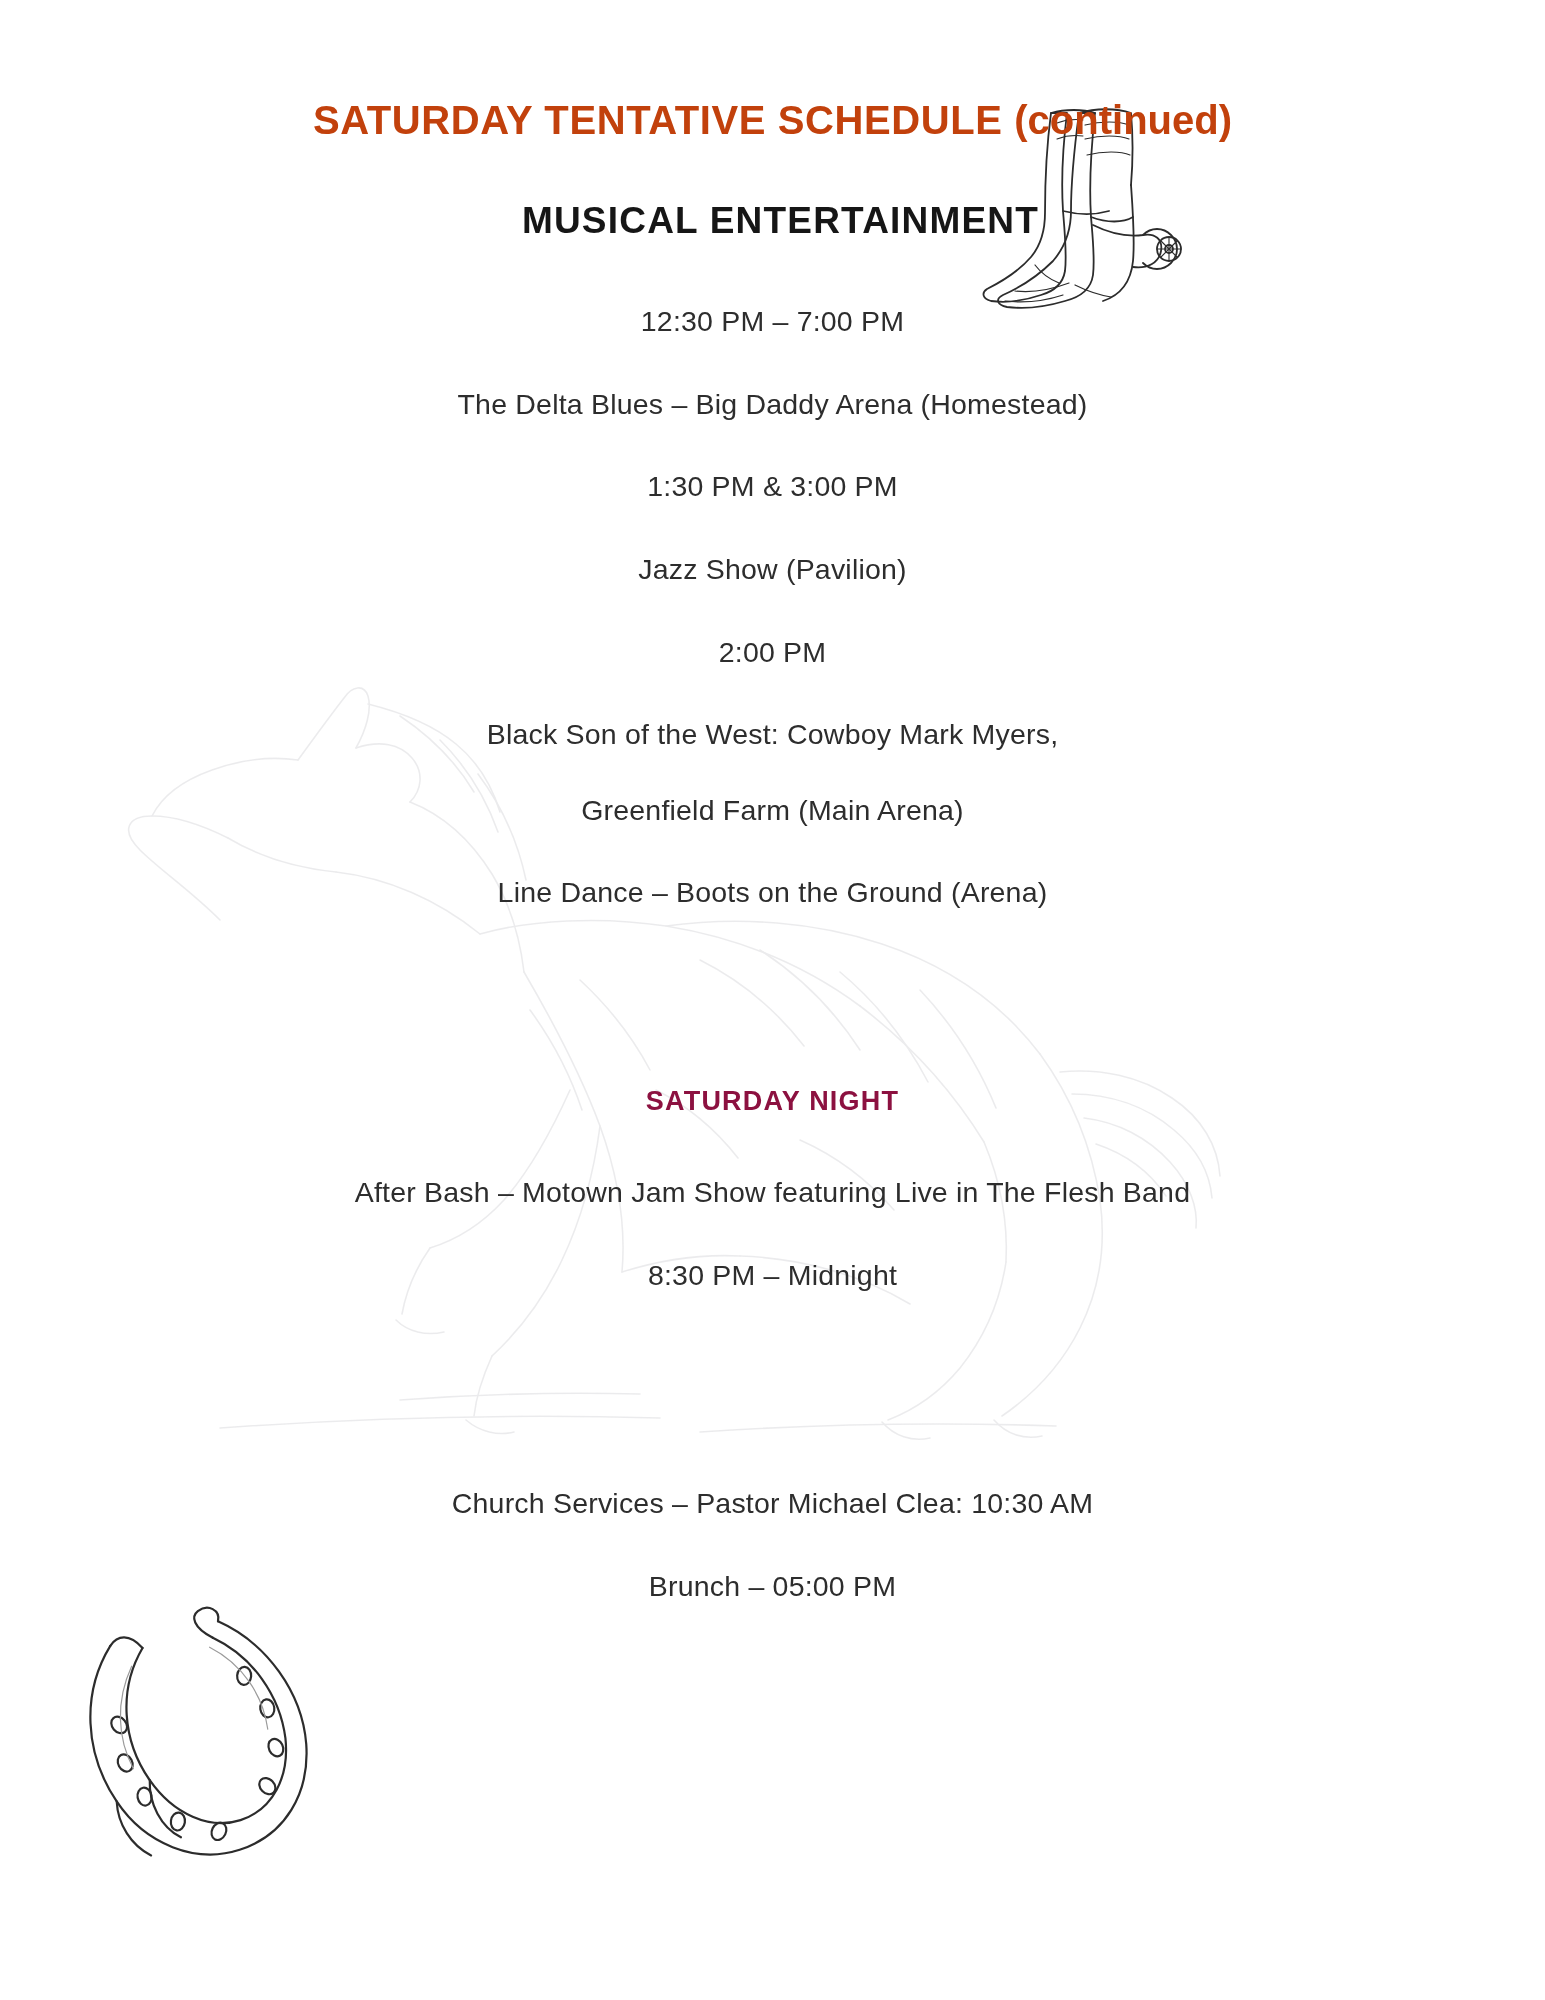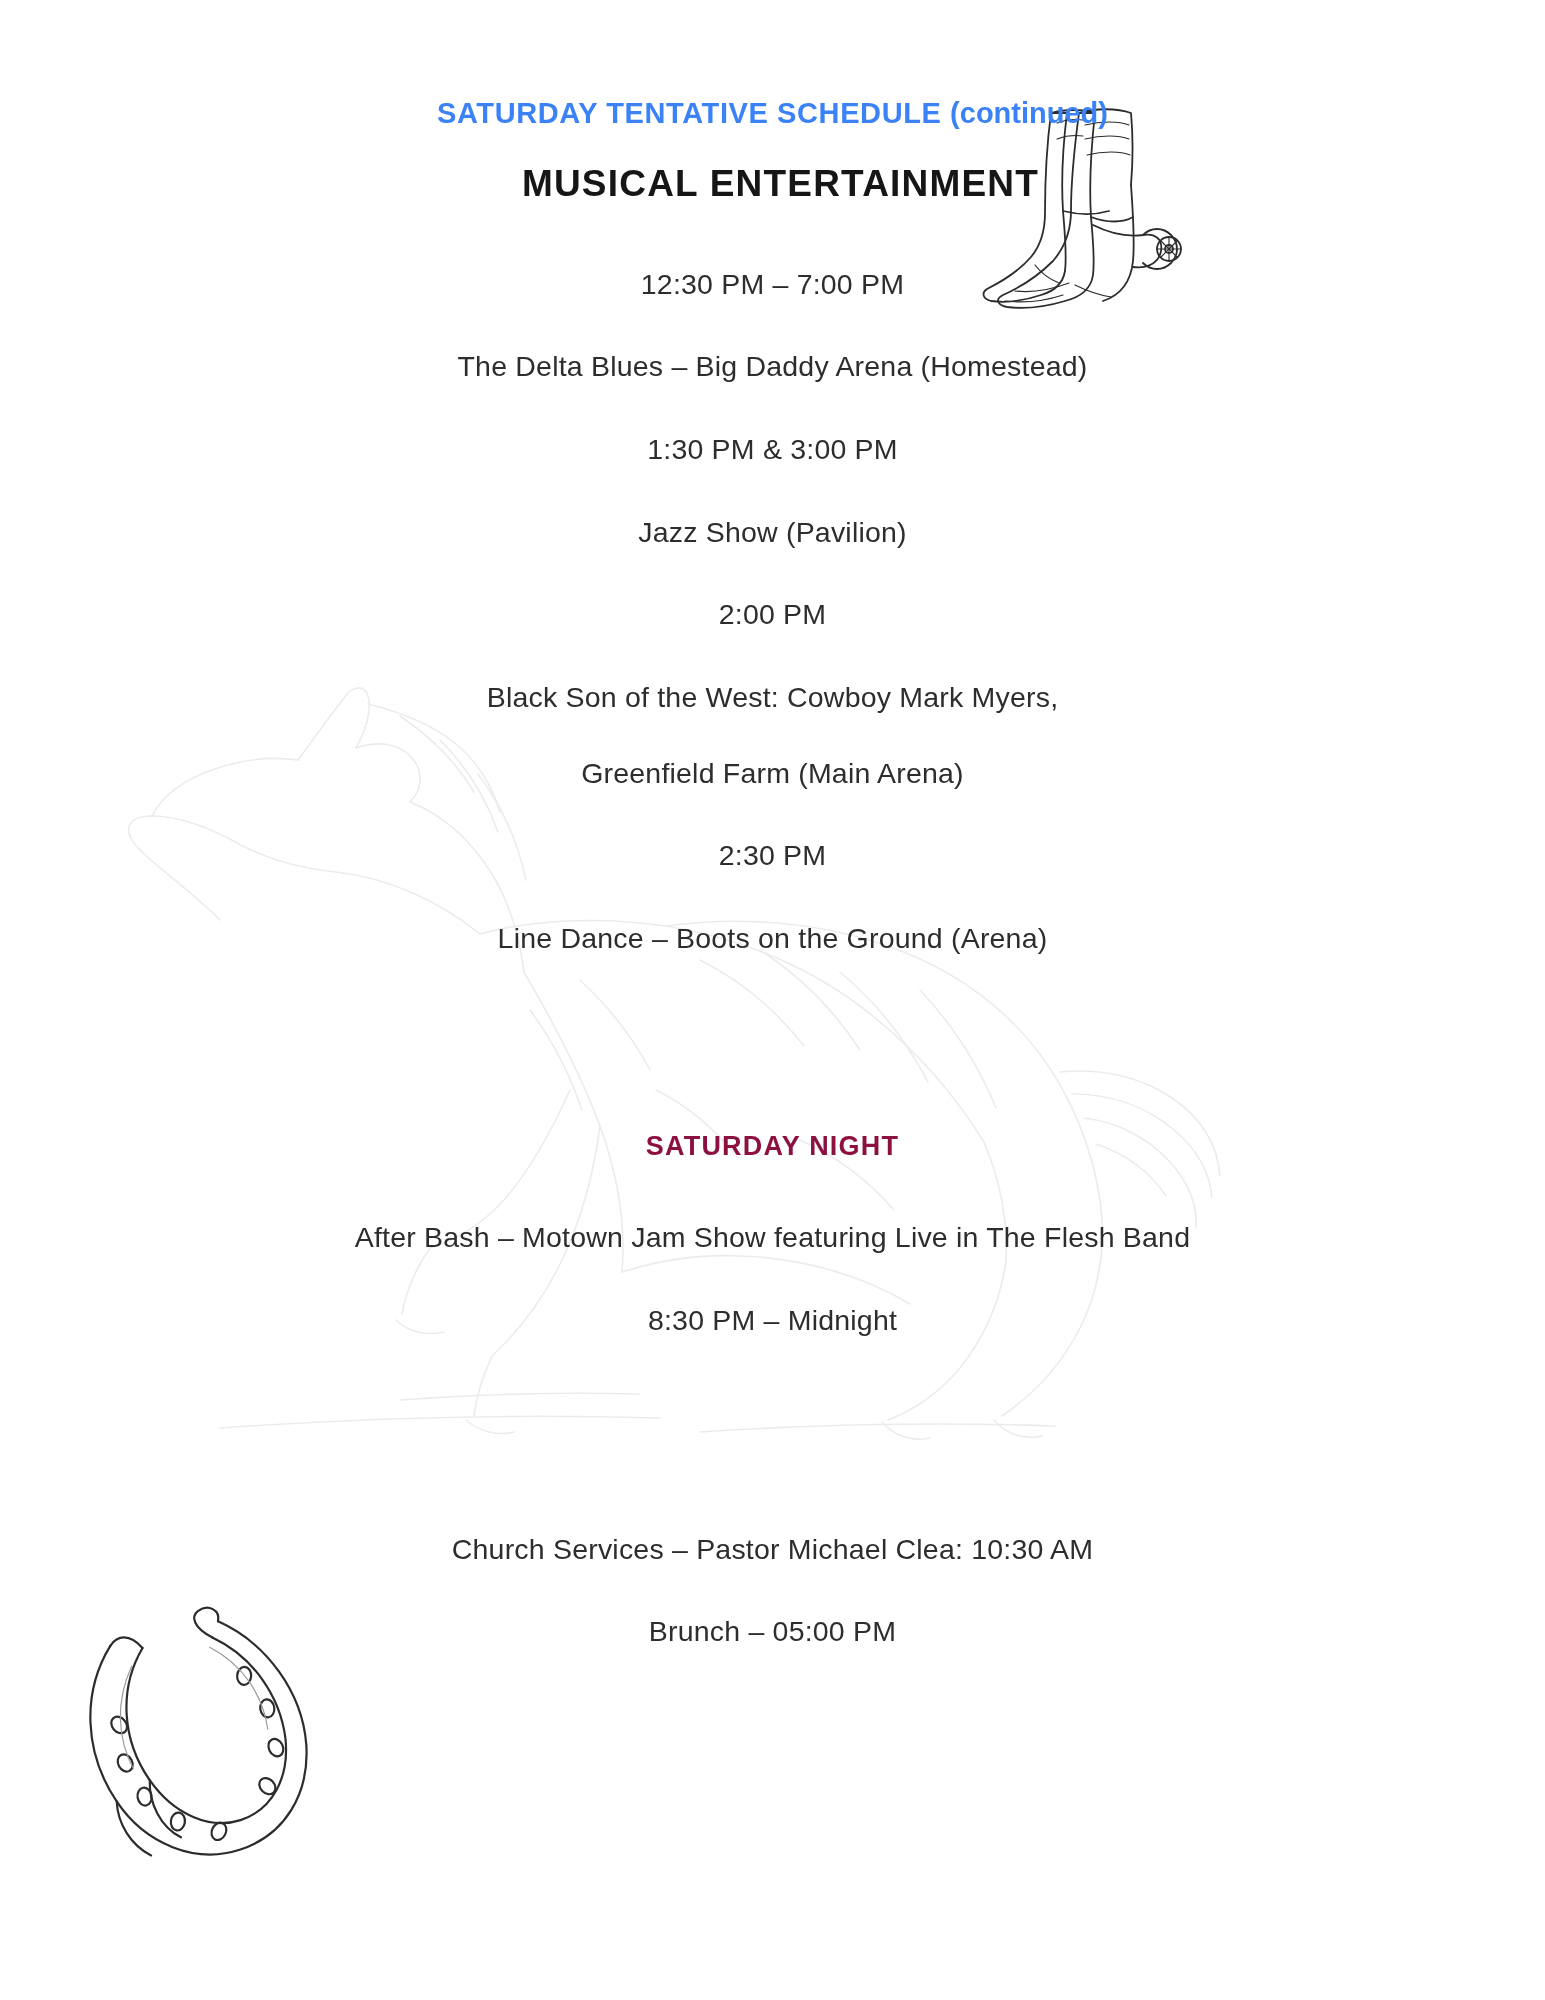--- a/index.html
+++ b/index.html
@@ -57,25 +57,25 @@
   .page {
     position: relative;
     z-index: 3;
     width: 1545px;
     padding-top: 96px;
     box-sizing: border-box;
     text-align: center;
   }
 
   .title-main {
-    font-size: 29px;
+    font-size: 40px;
     font-weight: bold;
-    color: #3b82f6;
+    color: #c2410c;
     letter-spacing: 0.6px;
-    margin: 0 0 32px 0;
+    margin: 0 0 56px 0;
     line-height: 1.2;
   }
   .title-main .cont {
     letter-spacing: 0px;
   }
 
   .section-head-black {
     font-size: 37px;
     font-weight: bold;
     color: #161616;
@@ -238,21 +238,20 @@
 
   <h2 class="section-head-black">MUSICAL ENTERTAINMENT</h2>
 
   <p class="line">12:30 PM – 7:00 PM</p>
   <p class="line">The Delta Blues – Big Daddy Arena (Homestead)</p>
   <p class="line">1:30 PM &amp; 3:00 PM</p>
   <p class="line">Jazz Show (Pavilion)</p>
   <p class="line">2:00 PM</p>
   <p class="line tight">Black Son of the West: Cowboy Mark Myers,</p>
   <p class="line">Greenfield Farm (Main Arena)</p>
-  <p class="line">2:30 PM</p>
   <p class="line">Line Dance – Boots on the Ground (Arena)</p>
 
   <div class="spacer-lg"></div>
 
   <h2 class="section-head-red">SATURDAY NIGHT</h2>
 
   <div class="spacer-sm"></div>
 
   <p class="line">After Bash – Motown Jam Show featuring Live in The Flesh Band</p>
   <p class="line">8:30 PM – Midnight</p>

